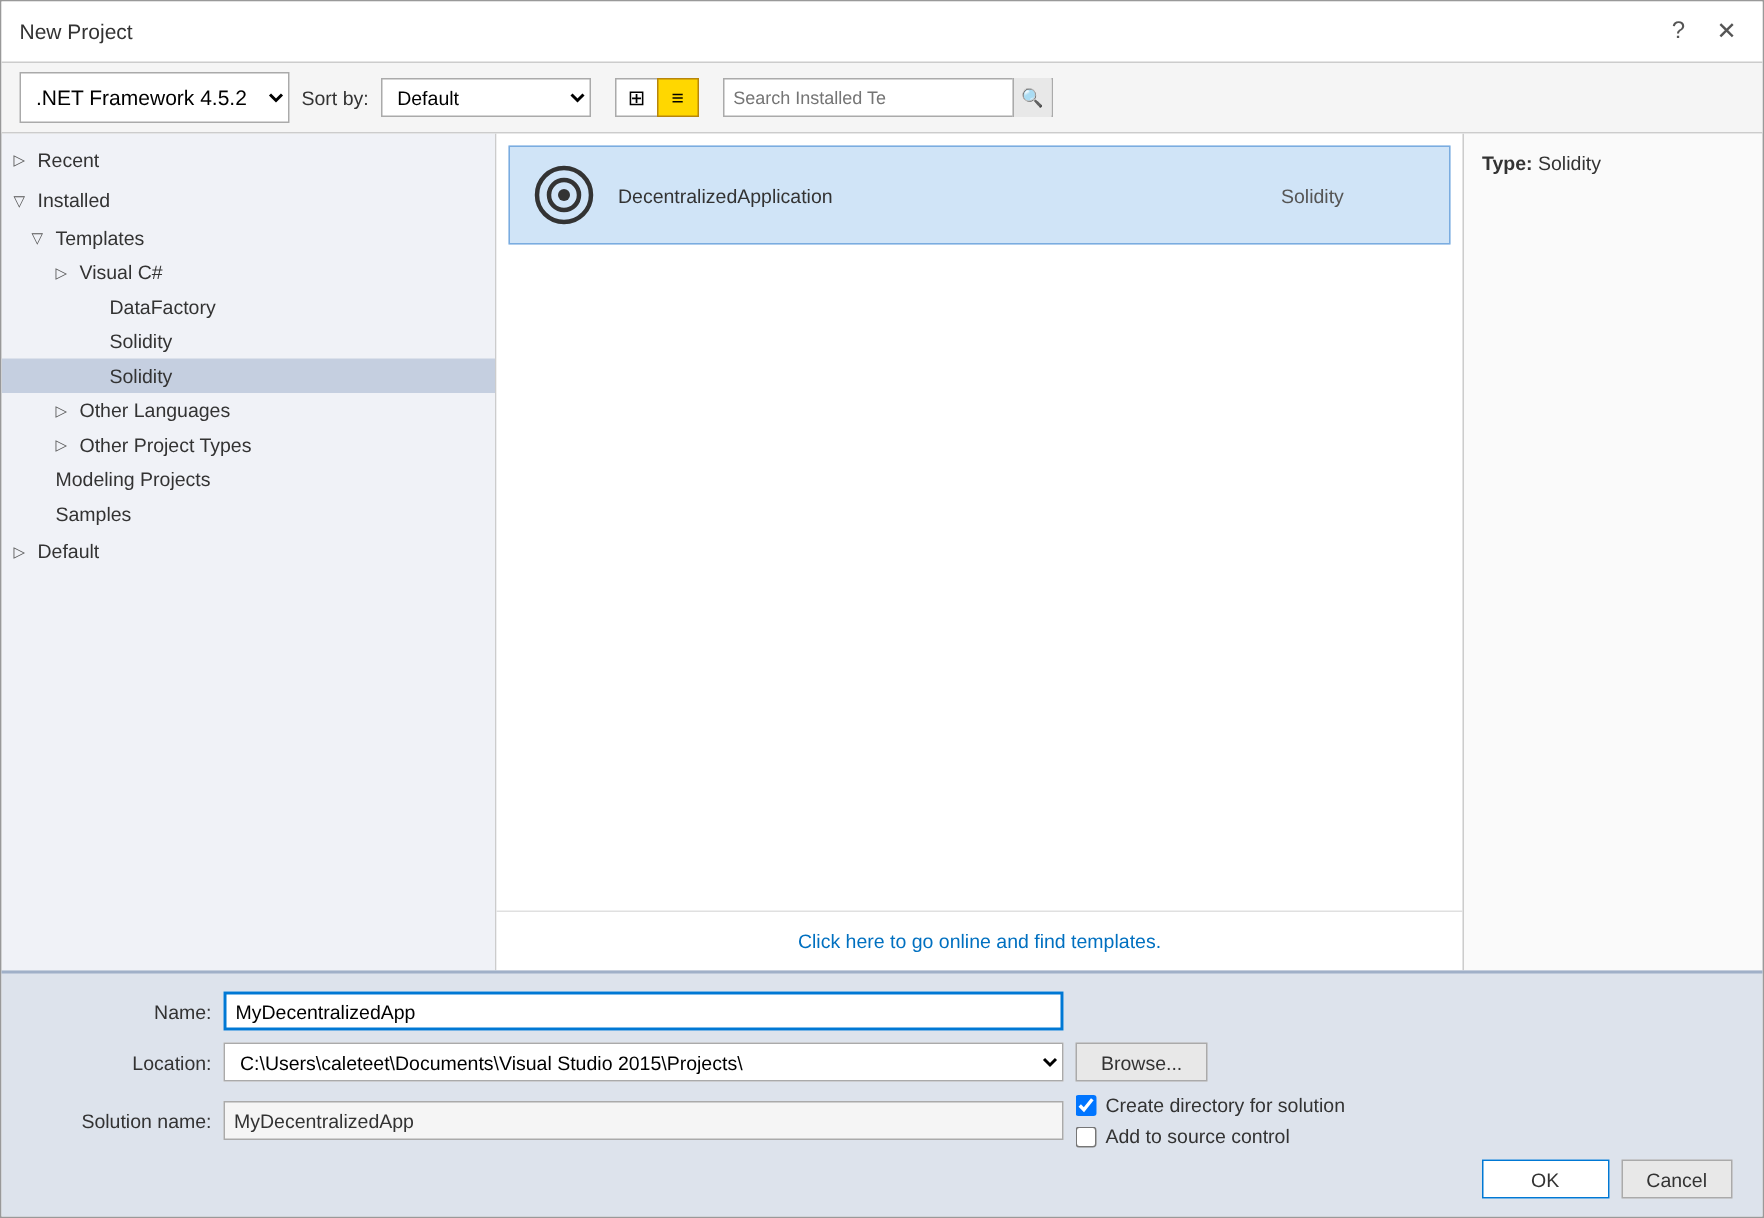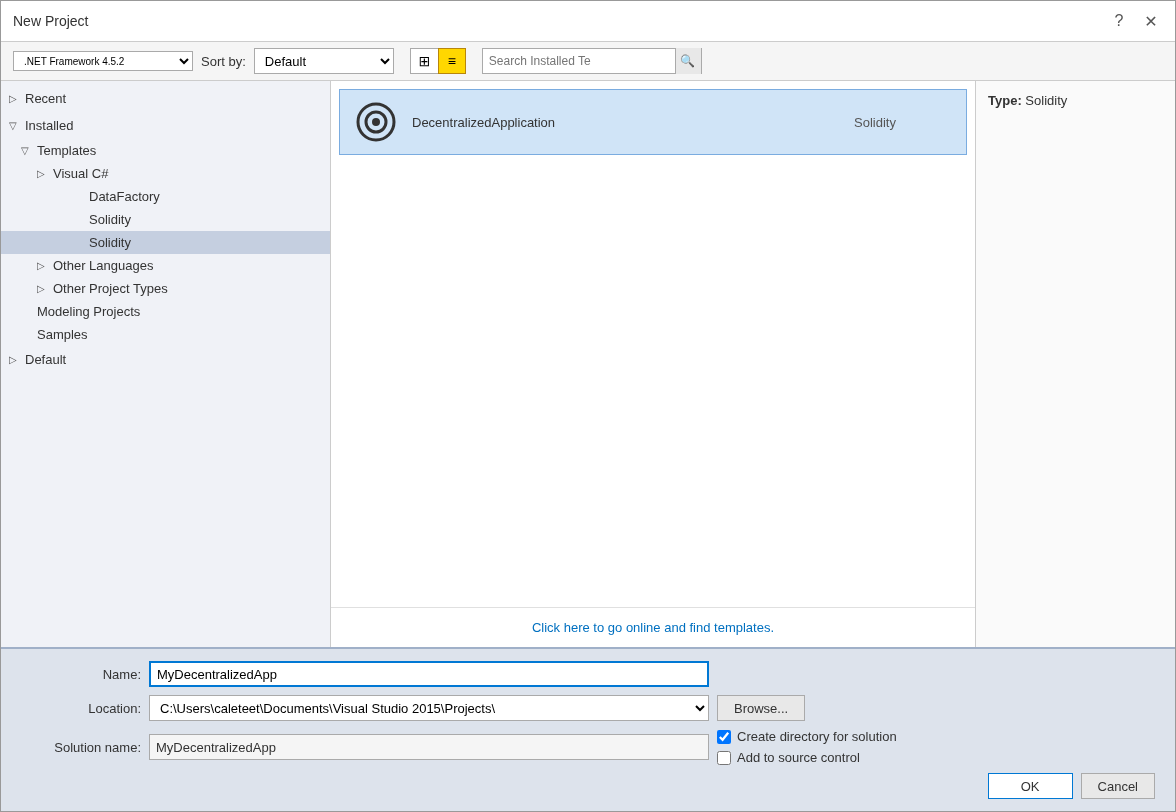--- a/index.html
+++ b/index.html
@@ -59,25 +59,25 @@
     .toolbar {
       background: #f5f5f5;
       border-bottom: 1px solid #ccc;
       padding: 6px 12px;
       display: flex;
       align-items: center;
       gap: 8px;
     }
     .framework-select {
       width: 180px;
-      height: 20px;
+      height: 34px;
       border: 1px solid #aaa;
       background: #fff;
       padding: 2px 6px;
-      font-size: 10px;
+      font-size: 14px;
     }
     .sort-label {
       color: #333;
       margin-left: 0;
     }
     .sort-select {
       width: 140px;
       height: 26px;
       border: 1px solid #aaa;
       background: #fff;
@@ -157,21 +157,21 @@
     }
     .sidebar-item.selected { background: #c5cfe0; }
     .expand-arrow {
       font-size: 10px;
       width: 12px;
       display: inline-block;
       color: #555;
     }
     .indent-1 { padding-left: 20px; }
     .indent-2 { padding-left: 36px; }
-    .indent-3 { padding-left: 72px; }
+    .indent-3 { padding-left: 56px; }
     .sidebar-section-header {
       padding: 6px 8px;
       font-size: 13px;
       color: #333;
       cursor: pointer;
       display: flex;
       align-items: center;
       gap: 4px;
     }
 

